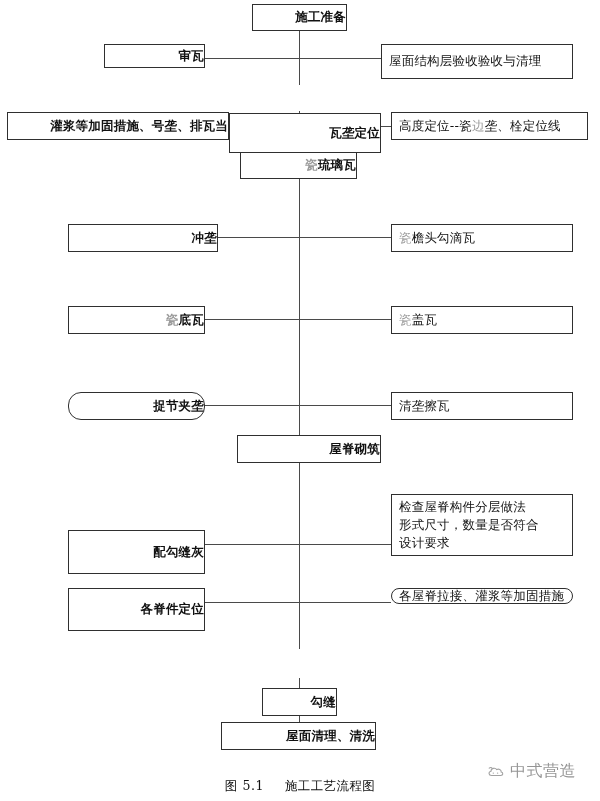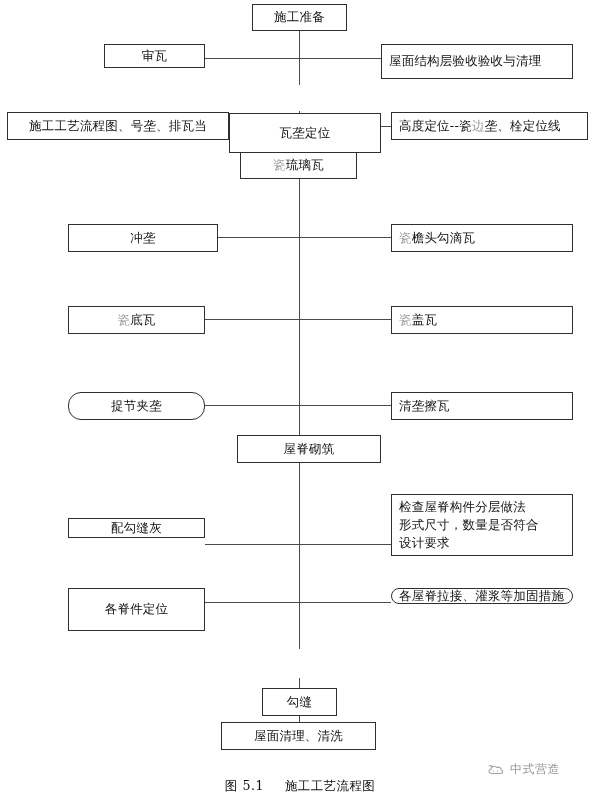--- a/index.html
+++ b/index.html
@@ -37,22 +37,23 @@
     background: #ffffff;
     display: flex;
     align-items: center;
     color: #111111;
     font-size: 12.5px;
     line-height: 1.45;
     letter-spacing: 0.2px;
     white-space: pre-line;
   }
   .box.center {
-    justify-content: center;
+    justify-content: flex-end;
     text-align: center;
+    font-weight: bold;
   }
   .box.left {
     justify-content: flex-start;
     text-align: left;
     padding-left: 7px;
   }
   .box.multiline {
     align-items: center;
     padding-top: 2px;
     padding-bottom: 2px;
@@ -78,21 +79,21 @@
   }
   
   .watermark {
     position: absolute;
     left: 487px;
     top: 761px;
     display: flex;
     align-items: center;
     gap: 5px;
     color: #8d8d8d;
-    font-size: 12px;
+    font-size: 16px;
     opacity: 0.92;
   }
   .watermark svg { display: block; }
   .watermark .wm-text {
     letter-spacing: 0.5px;
     white-space: nowrap;
   }
 </style>
 </head>
 <body>
@@ -126,21 +127,21 @@
 
   <div class="box left" style="left:381px; top:44px; width:192px; height:35px;">
     <span>屋面结构层验收验收与清理</span>
   </div>
 
   <div class="box center" style="left:229px; top:84px; width:152px; height:40px;margin-top:29px;">
     <span>瓦垄定位</span>
   </div>
 
   <div class="box center" style="left:7px; top:112px; width:222px; height:28px;">
-    <span>施工工艺流程图、号垄、排瓦当</span>
+    <span>灌浆等加固措施、号垄、排瓦当</span>
   </div>
 
   <div class="box left" style="left:391px; top:112px; width:197px; height:28px;">
     <span>高度定位--瓷<span class="faint">边</span>垄、栓定位线</span>
   </div>
 
   <div class="box center" style="left:240px; top:152px; width:117px; height:27px;">
     <span><span class="faint">瓷</span>琉璃瓦</span>
   </div>
 
@@ -165,21 +166,21 @@
   </div>
 
   <div class="box left" style="left:391px; top:392px; width:182px; height:28px;">
     <span>清垄擦瓦</span>
   </div>
 
   <div class="box center" style="left:237px; top:435px; width:144px; height:28px;">
     <span>屋脊砌筑</span>
   </div>
 
-  <div class="box center" style="left:68px; top:518px; width:137px; height:20px;">
+  <div class="box center" style="left:68px; top:530px; width:137px; height:44px;">
     <span>配勾缝灰</span>
   </div>
 
   <div class="box left multiline" style="left:391px; top:494px; width:182px; height:62px;">
     <span>检查屋脊构件分层做法
 形式尺寸，数量是否符合
 设计要求</span>
   </div>
 
   <div class="box center" style="left:68px; top:588px; width:137px; height:43px;">

